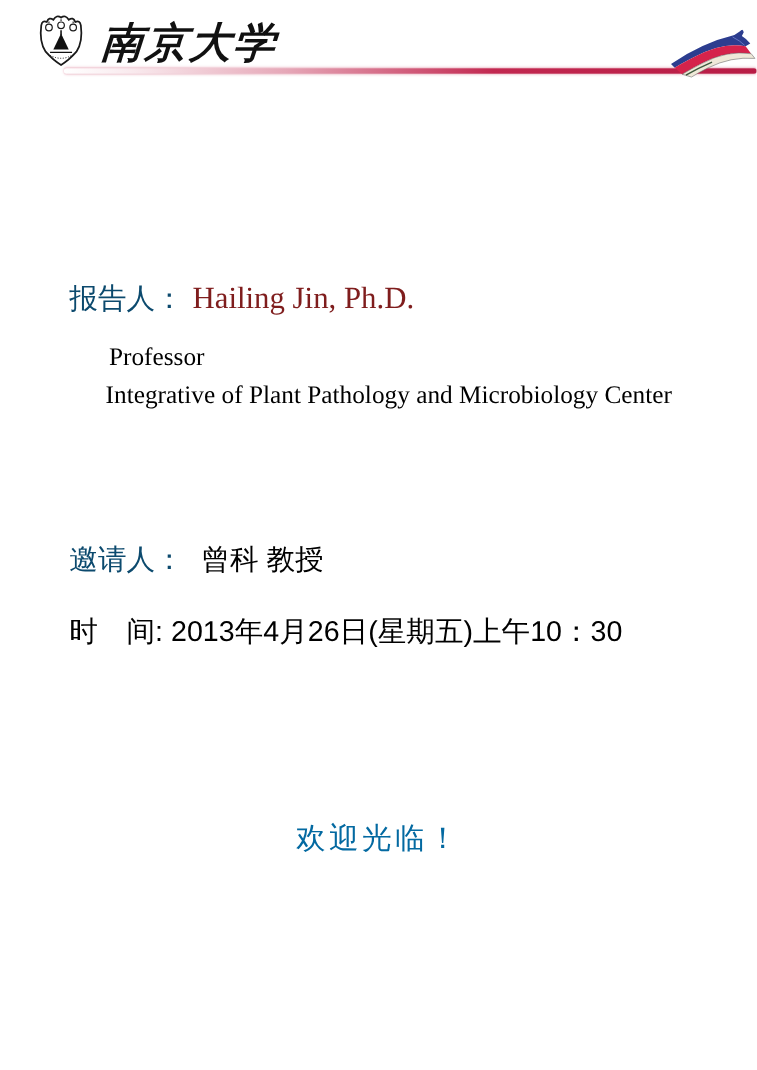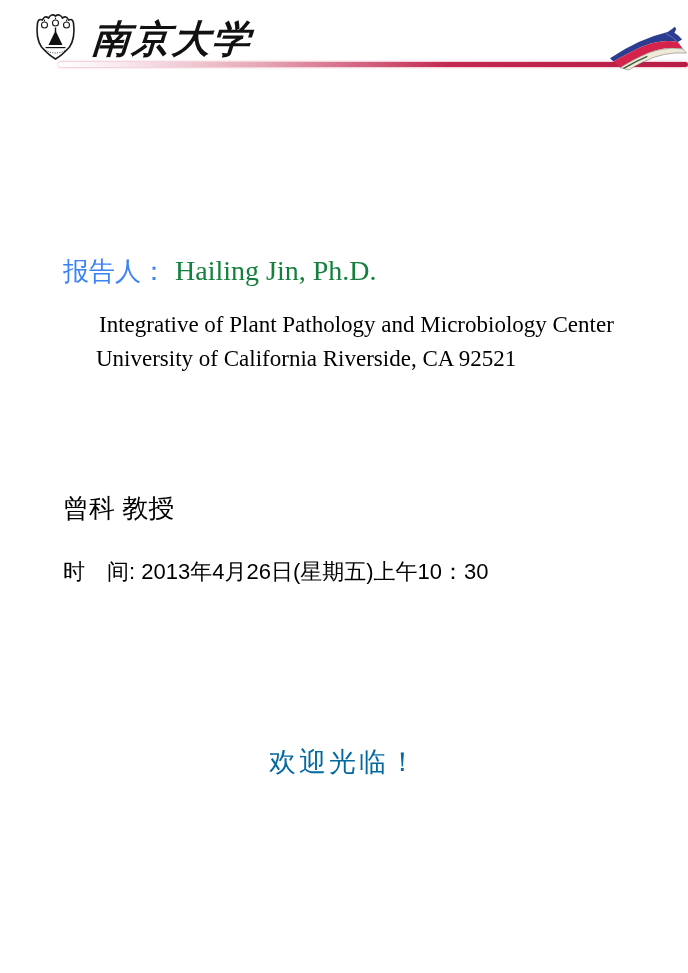--- a/index.html
+++ b/index.html
@@ -67,27 +67,27 @@
   .speaker-row {
     position: absolute;
     left: 63px; top: 254px;
     display: flex;
     align-items: baseline;
     white-space: nowrap;
   }
   .cn-label {
     font-family: "Liberation Sans", sans-serif;
     font-size: 26px;
-    color: #3b82f6;
+    color: #0c4a6e;
     text-align: right;
   }
   .speaker-name {
     font-family: "Liberation Serif", serif;
     font-size: 28px;
-    color: #15803d;
+    color: #7f1d1d;
     margin-left: 8px;
   }
 
   .affiliation {
     position: absolute;
     left: 96px; top: 308px;
     width: 560px;
     font-family: "Liberation Serif", serif;
     font-size: 23px;
     line-height: 34px;
@@ -96,27 +96,27 @@
   .affiliation div:first-child { padding-left: 3px; }
 
   .inviter-row {
     position: absolute;
     left: 63px; top: 491px;
     display: flex;
     align-items: baseline;
     white-space: nowrap;
     font-size: 26px;
   }
-  .inviter-name { margin-left: 0; font-size: 26px; }
+  .inviter-name { margin-left: 16px; font-size: 26px; }
 
   .time-row, .venue-row {
     position: absolute;
     left: 63px;
     white-space: nowrap;
-    font-size: 22px;
+    font-size: 26px;
     color: #000;
   }
   .time-row  { top: 557px; }
   .venue-row { top: 619px; }
 
   .welcome {
     position: absolute;
     left: 0; top: 744px;
     width: 100%;
     text-align: center;
@@ -159,25 +159,26 @@
     <path d="M16,50 Q30,42 44,36" fill="none" stroke="#3e5a3e" stroke-width="1.6"></path>
   </svg>
 
 
   <div class="speaker-row">
     <span class="cn-label">报告人：</span>
     <span class="speaker-name">Hailing Jin, Ph.D.</span>
   </div>
 
   <div class="affiliation">
+    <div>Professor</div>
     <div>Integrative of Plant Pathology and Microbiology Center</div>
-    <div>University of California Riverside, CA 92521</div>
   </div>
 
   <div class="inviter-row">
+    <span class="cn-label">邀请人：</span>
     <span class="inviter-name">曾科 教授</span>
   </div>
 
   <div class="time-row">
     <span>时　间:</span>
     <span>2013年4月26日(星期五)上午10：30</span>
   </div>
 
 
   <div class="welcome">欢迎光临！</div>

